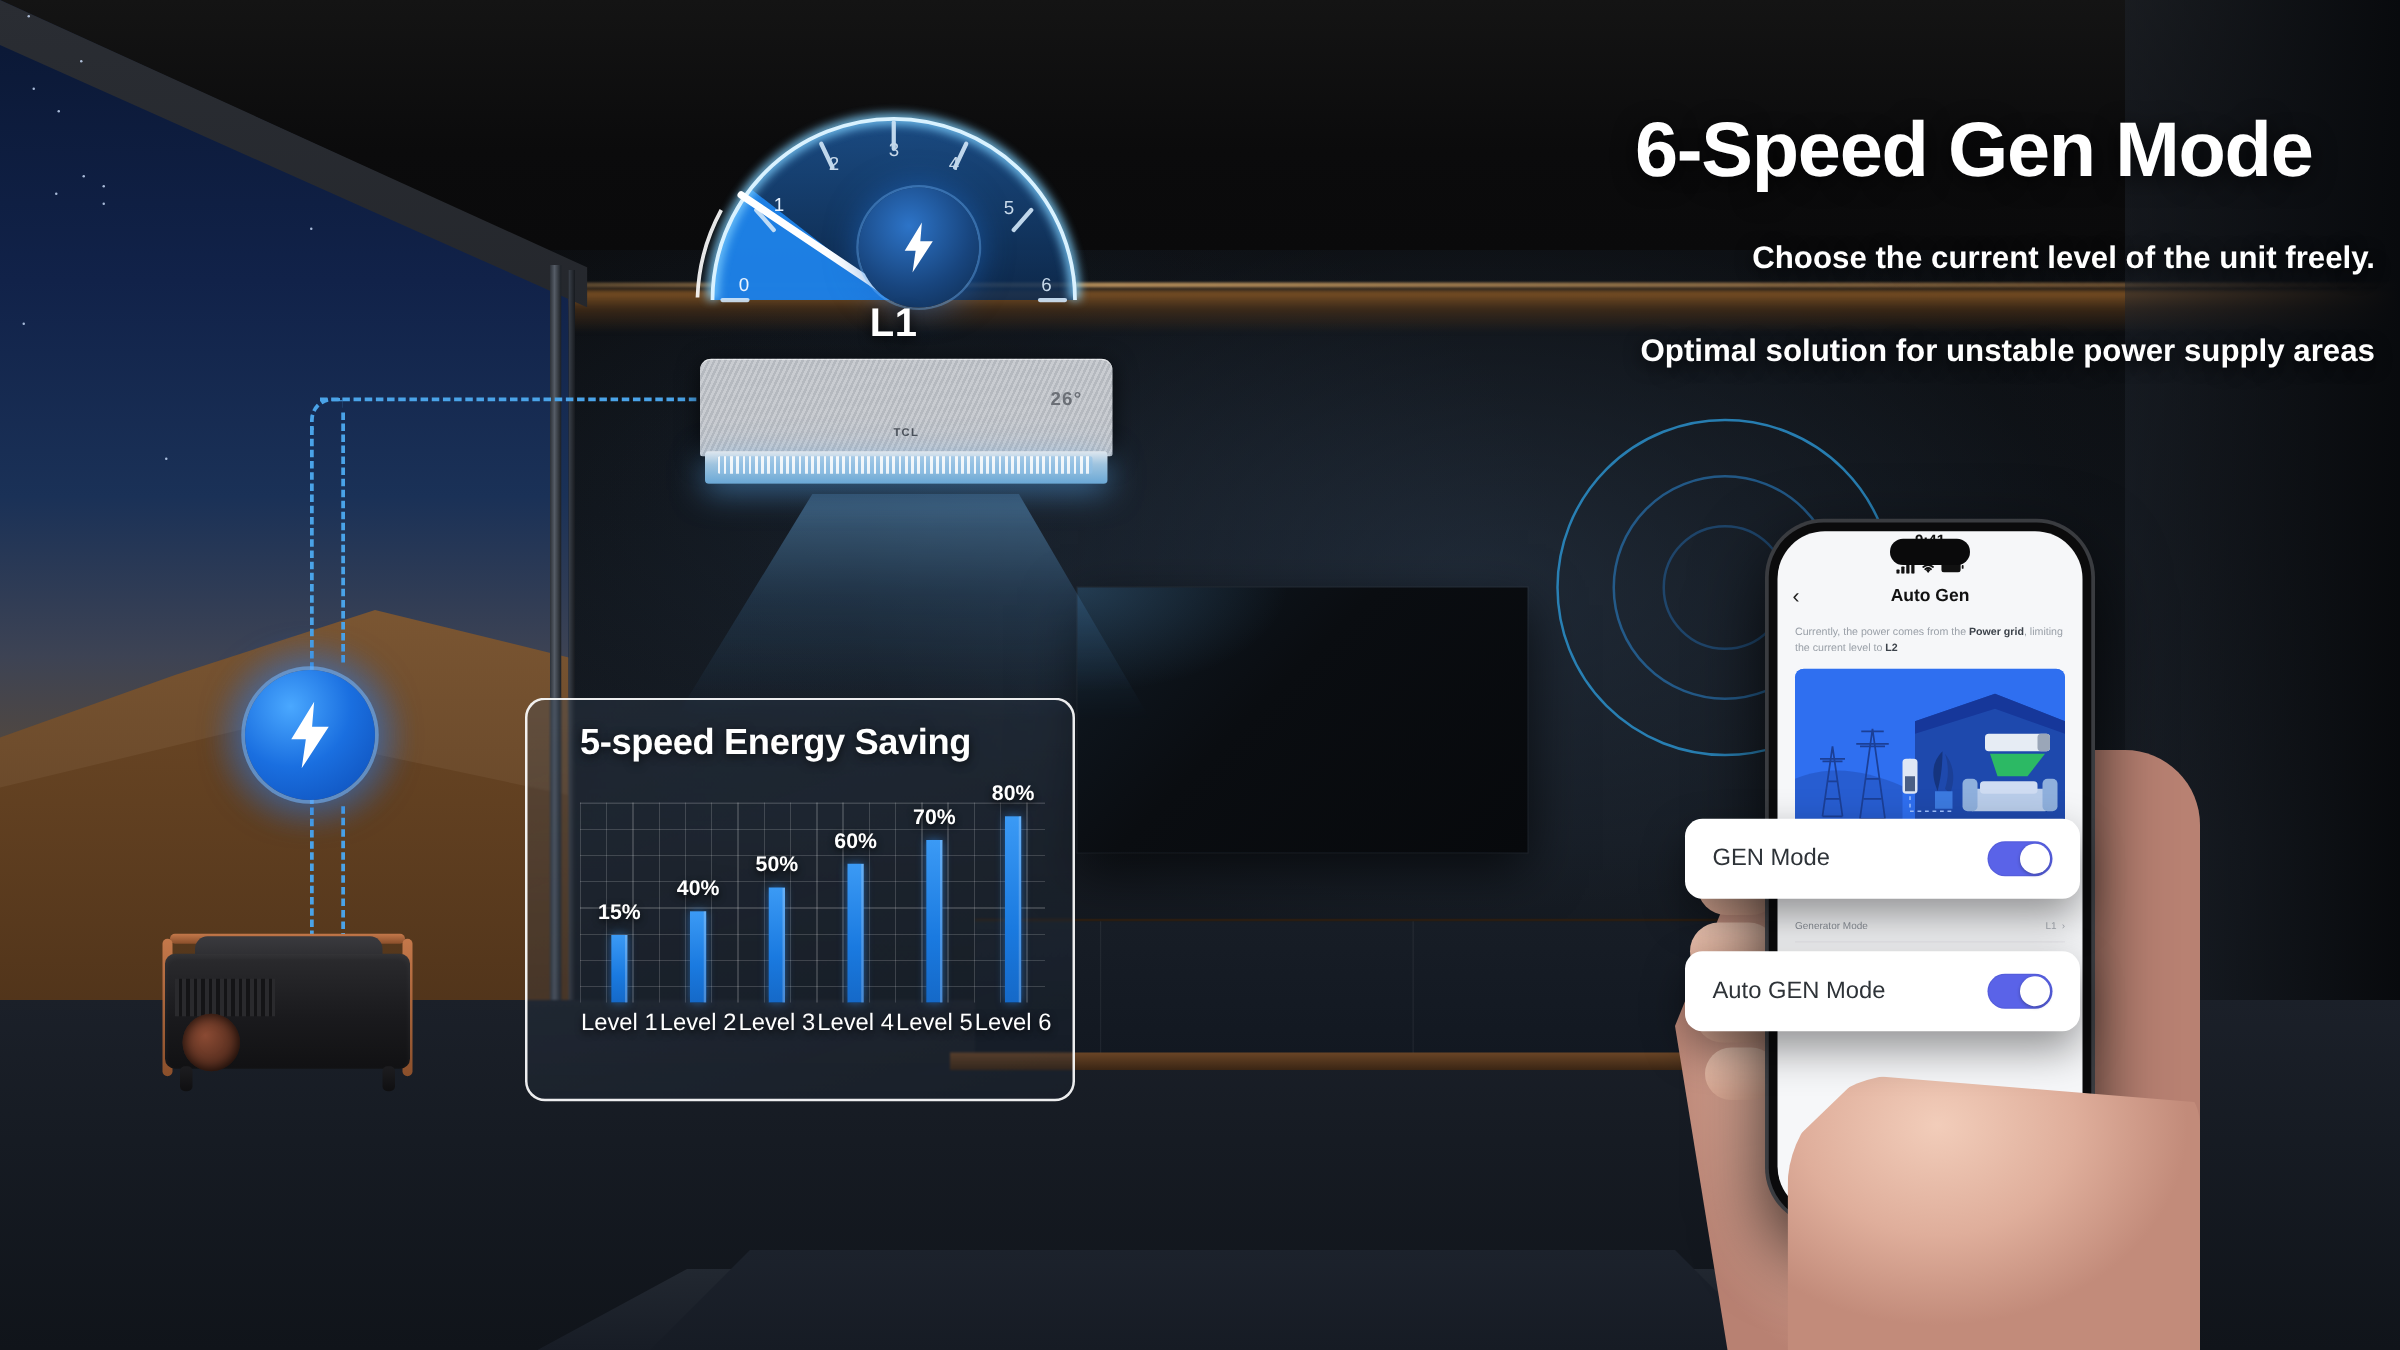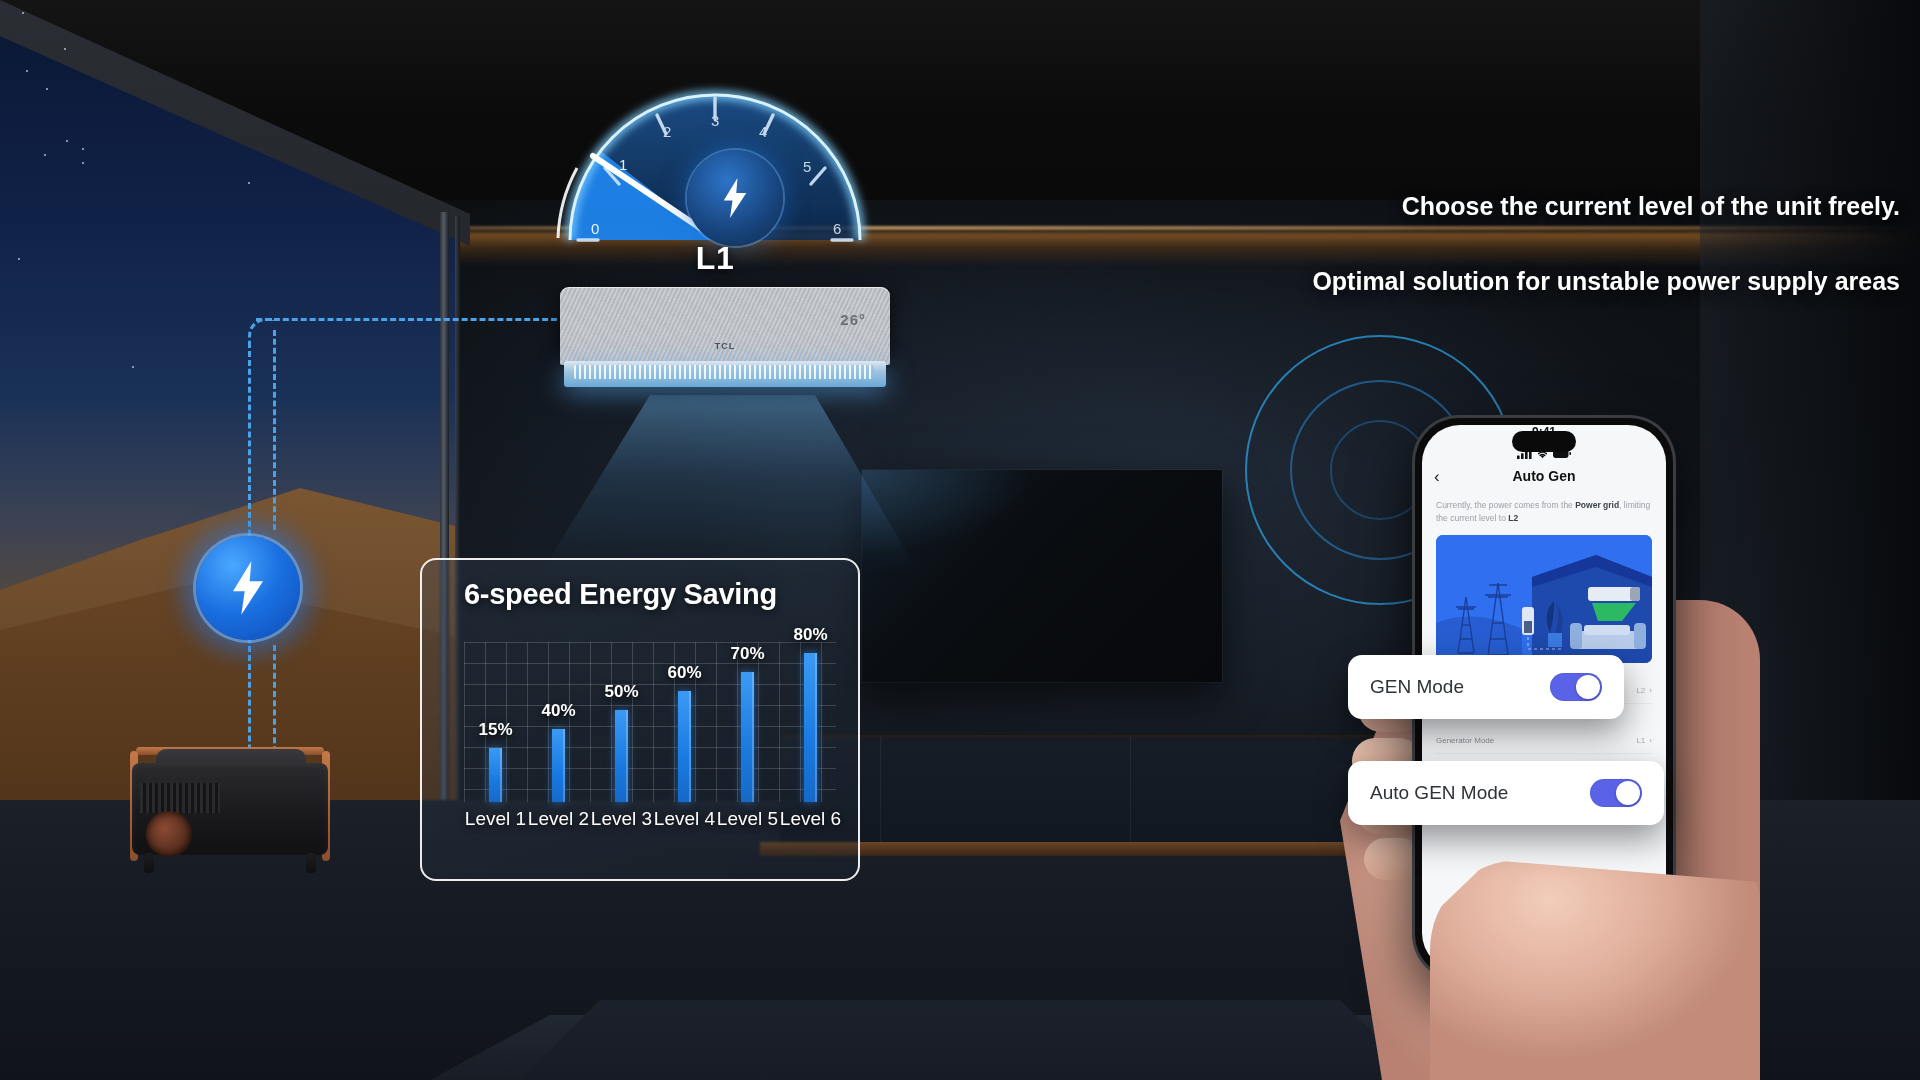--- a/index.html
+++ b/index.html
@@ -409,21 +409,21 @@
     <div style="position:absolute;left:288px;top:180px;color:#c7d9ea;font-size:15px;">6</div>
   </div>
   <div class="gauge-hub">
     <svg width="30" height="44" viewBox="0 0 24 32">
       <polygon class="bolt" points="14,0 3,18 10,18 8,32 21,12 13,12"></polygon>
     </svg>
   </div>
   <div class="gauge-label">L1</div>
 
   <div class="panel">
-    <div class="panel-title">6-speed Energy Saving</div>
+    <div class="panel-title">5-speed Energy Saving</div>
     <div class="grid"></div>
     <div class="bars">
       <div class="barcol">
         <div class="barval" style="bottom:62px;">15%</div>
         <div class="bar" style="height:54px;"></div>
       </div>
       <div class="barcol">
         <div class="barval" style="bottom:81px;">40%</div>
         <div class="bar" style="height:73px;"></div>
       </div>
@@ -548,30 +548,31 @@
           <span>›</span>
         </span>
       </div>
 
       <div class="mac">Bluetooth module MAC address: 3C:C5:DD:9B:48:D4</div>
     </div>
   </div>
 
   <div class="hand-front"></div>
 
-  <div class="card" style="left:1348px; top:655px; width:276px; z-index:12;">
+  <div class="card" style="left:1348px; top:655px; width:316px; z-index:12;">
     <div class="card-label">GEN Mode</div>
     <div class="toggle">
         <div class="knob"></div>
       </div>
   </div>
 
   <div class="card" style="left:1348px; top:761px; width:316px; z-index:12;">
     <div class="card-label">Auto GEN Mode</div>
     <div class="toggle">
         <div class="knob"></div>
       </div>
   </div>
 
+  <div class="headline">6-Speed Gen Mode</div>
   <div class="subline sub1">Choose the current level of the unit freely.</div>
   <div class="subline sub2">Optimal solution for unstable power supply areas</div>
 
 </div>
 
 </body></html>

